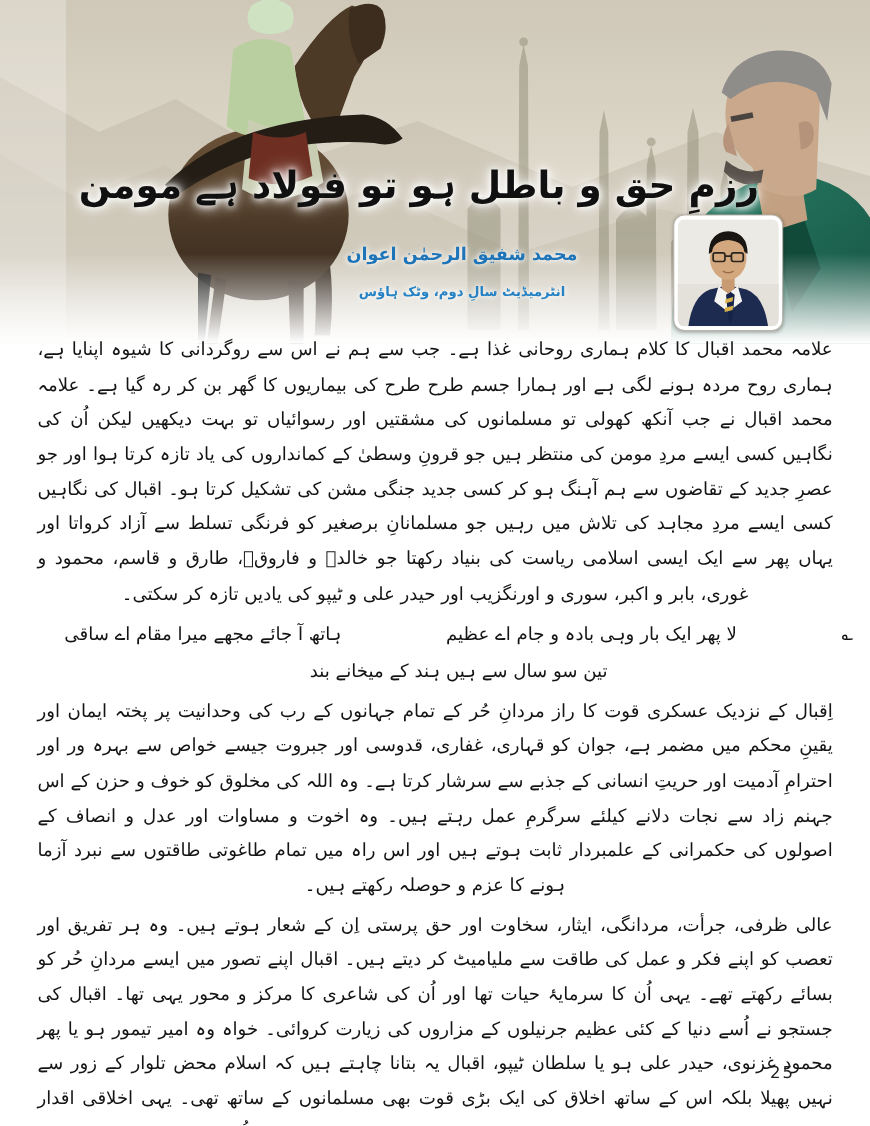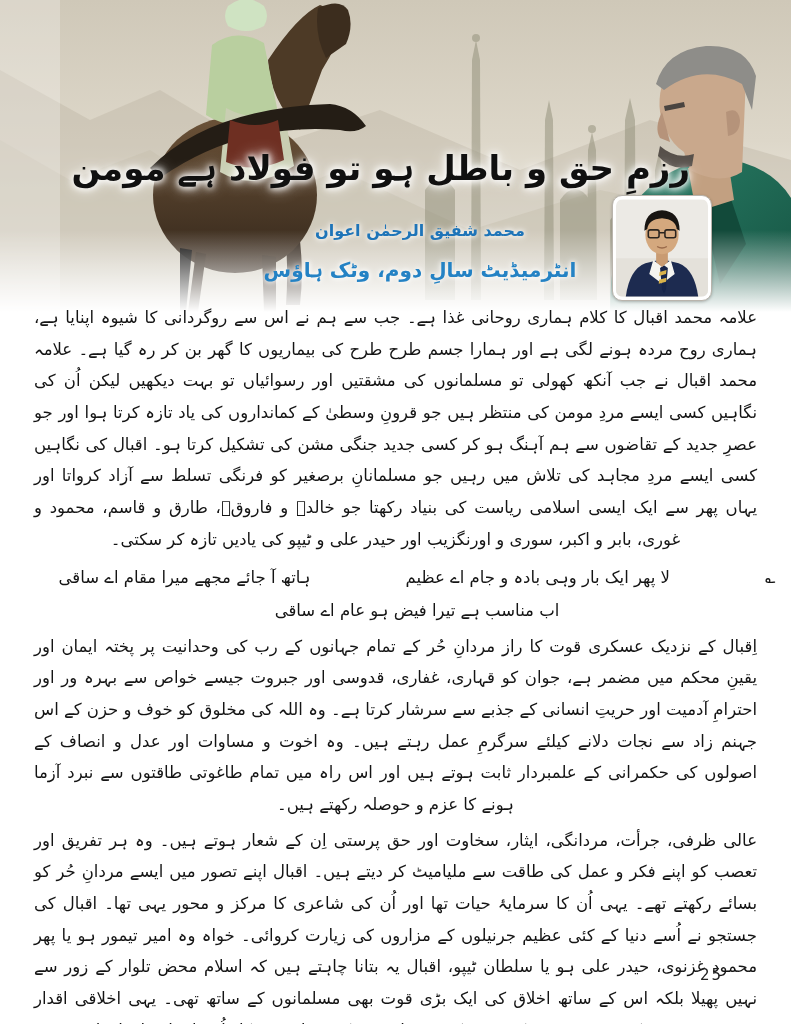--- a/index.html
+++ b/index.html
@@ -31,21 +31,21 @@
   .author{
     position:absolute;top:221px;left:150px;width:540px;
     text-align:center;
     font-size:16px;font-weight:700;color:#1e74b8;
     text-shadow:0 0 5px #fff,0 0 9px #fff;
     white-space:nowrap;
   }
   .author-class{
     position:absolute;top:258px;left:150px;width:540px;
     text-align:center;
-    font-size:20px;font-weight:700;color:#2482c4;
+    font-size:12px;font-weight:700;color:#2482c4;
     text-shadow:0 0 5px #fff,0 0 9px #fff;
     white-space:nowrap;
   }
 
   .student-photo{
     position:absolute;top:195px;left:612px;
     width:100px;height:106px;
     background:#fff;border:1px solid #b9b4ac;border-radius:10px;
     padding:3px;box-sizing:border-box;
     box-shadow:0 1px 3px rgba(0,0,0,.25);
@@ -186,21 +186,21 @@
   <div class="body-text">
     <p>علامہ محمد اقبال کا کلام ہماری روحانی غذا ہے۔ جب سے ہم نے اس سے روگردانی کا شیوہ اپنایا ہے، ہماری روح مردہ ہونے لگی ہے اور ہمارا جسم طرح طرح کی بیماریوں کا گھر بن کر رہ گیا ہے۔ علامہ محمد اقبال نے جب آنکھ کھولی تو مسلمانوں کی مشقتیں اور رسوائیاں تو بہت دیکھیں لیکن اُن کی نگاہیں کسی ایسے مردِ مومن کی منتظر ہیں جو قرونِ وسطیٰ کے کمانداروں کی یاد تازہ کرتا ہوا اور جو عصرِ جدید کے تقاضوں سے ہم آہنگ ہو کر کسی جدید جنگی مشن کی تشکیل کرتا ہو۔ اقبال کی نگاہیں کسی ایسے مردِ مجاہد کی تلاش میں رہیں جو مسلمانانِ برصغیر کو فرنگی تسلط سے آزاد کرواتا اور یہاں پھر سے ایک ایسی اسلامی ریاست کی بنیاد رکھتا جو خالدؓ و فاروقؓ، طارق و قاسم، محمود و غوری، بابر و اکبر، سوری و اورنگزیب اور حیدر علی و ٹیپو کی یادیں تازہ کر سکتی۔</p>
 
     <div class="verse">
       <div class="verse-line">
         <span class="verse-marker">؎</span>
         <span>لا پھر ایک بار وہی بادہ و جام اے عظیم</span>
         <span>ہاتھ آ جائے مجھے میرا مقام اے ساقی</span>
       </div>
       <div class="verse-line">
-        <span>اب مناسب ہے تیرا فیض ہو عام اے ساقی</span>
+        <span>تین سو سال سے ہیں ہند کے میخانے بند</span>
       </div>
     </div>
 
     <p>اِقبال کے نزدیک عسکری قوت کا راز مردانِ حُر کے تمام جہانوں کے رب کی وحدانیت پر پختہ ایمان اور یقینِ محکم میں مضمر ہے، جوان کو قہاری، غفاری، قدوسی اور جبروت جیسے خواص سے بہرہ ور اور احترامِ آدمیت اور حریتِ انسانی کے جذبے سے سرشار کرتا ہے۔ وہ اللہ کی مخلوق کو خوف و حزن کے اس جہنم زاد سے نجات دلانے کیلئے سرگرمِ عمل رہتے ہیں۔ وہ اخوت و مساوات اور عدل و انصاف کے اصولوں کی حکمرانی کے علمبردار ثابت ہوتے ہیں اور اس راہ میں تمام طاغوتی طاقتوں سے نبرد آزما ہونے کا عزم و حوصلہ رکھتے ہیں۔</p>
     <p>عالی ظرفی، جرأت، مردانگی، ایثار، سخاوت اور حق پرستی اِن کے شعار ہوتے ہیں۔ وہ ہر تفریق اور تعصب کو اپنے فکر و عمل کی طاقت سے ملیامیٹ کر دیتے ہیں۔ اقبال اپنے تصور میں ایسے مردانِ حُر کو بسائے رکھتے تھے۔ یہی اُن کا سرمایۂ حیات تھا اور اُن کی شاعری کا مرکز و محور یہی تھا۔ اقبال کی جستجو نے اُسے دنیا کے کئی عظیم جرنیلوں کے مزاروں کی زیارت کروائی۔ خواہ وہ امیر تیمور ہو یا پھر محمود غزنوی، حیدر علی ہو یا سلطان ٹیپو، اقبال یہ بتانا چاہتے ہیں کہ اسلام محض تلوار کے زور سے نہیں پھیلا بلکہ اس کے ساتھ اخلاق کی ایک بڑی قوت بھی مسلمانوں کے ساتھ تھی۔ یہی اخلاقی اقدار تھیں جن کی تربیت سرورِ کونین نے کی تھی اور جن کو مسلم فوج کا طُرہ امتیاز بنا دیا تھا۔</p>
 
   </div>
 
   <div class="page-number">25</div>
 

